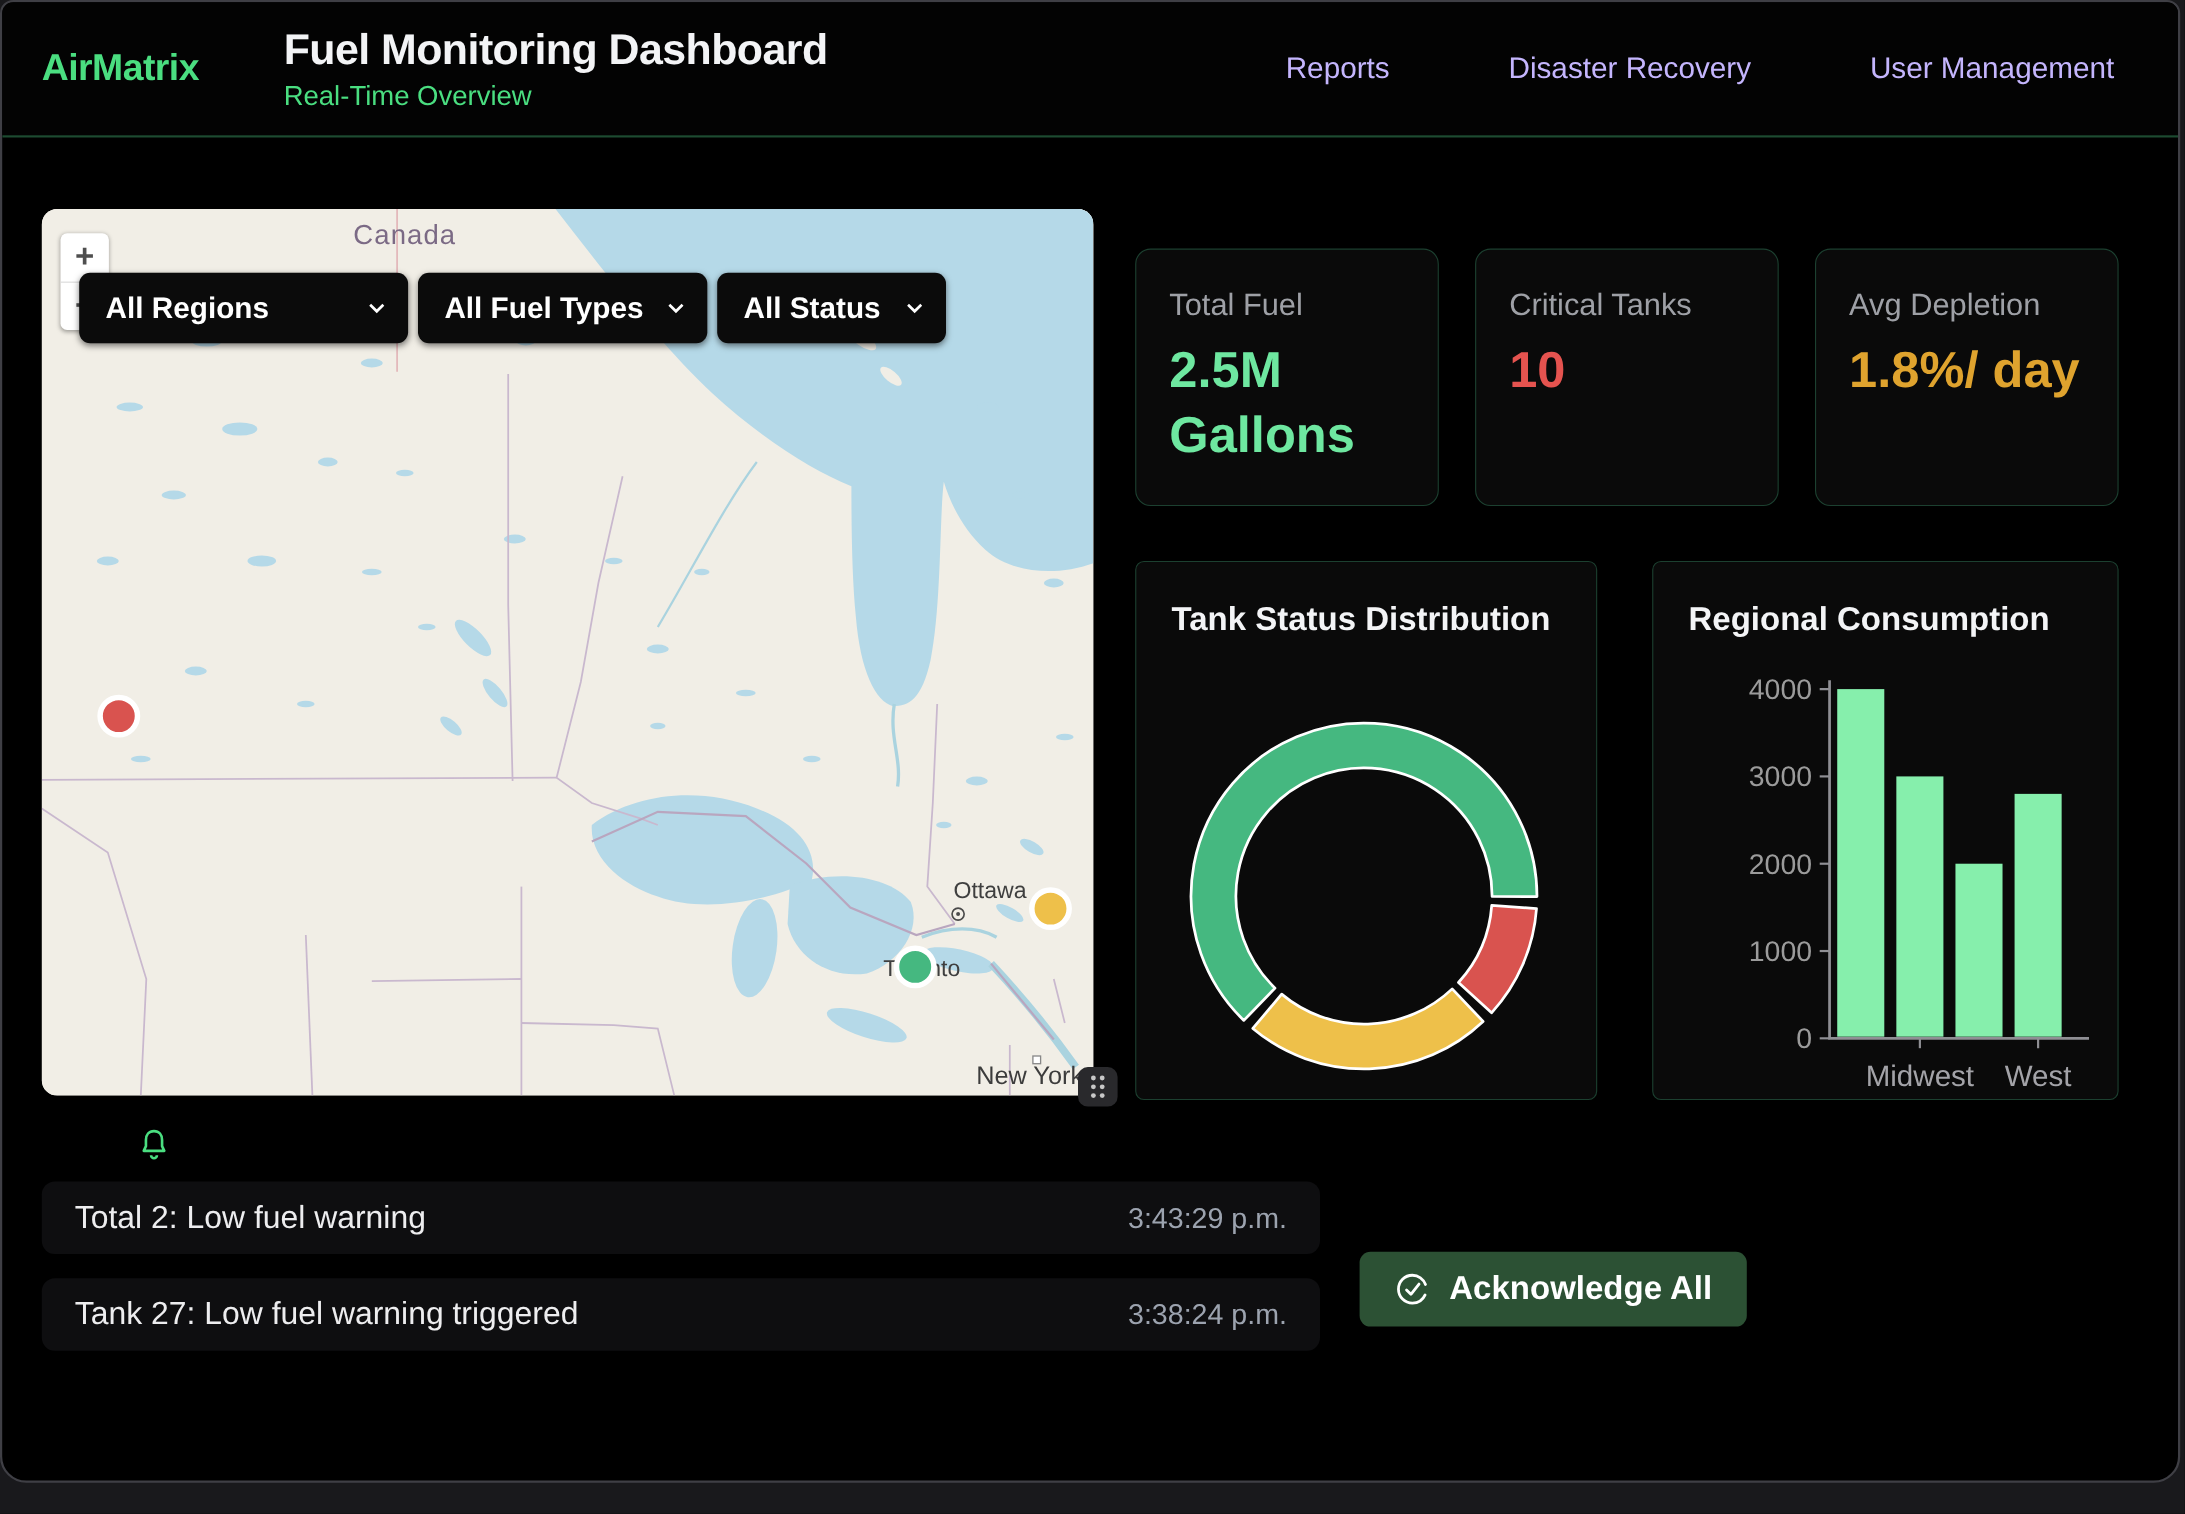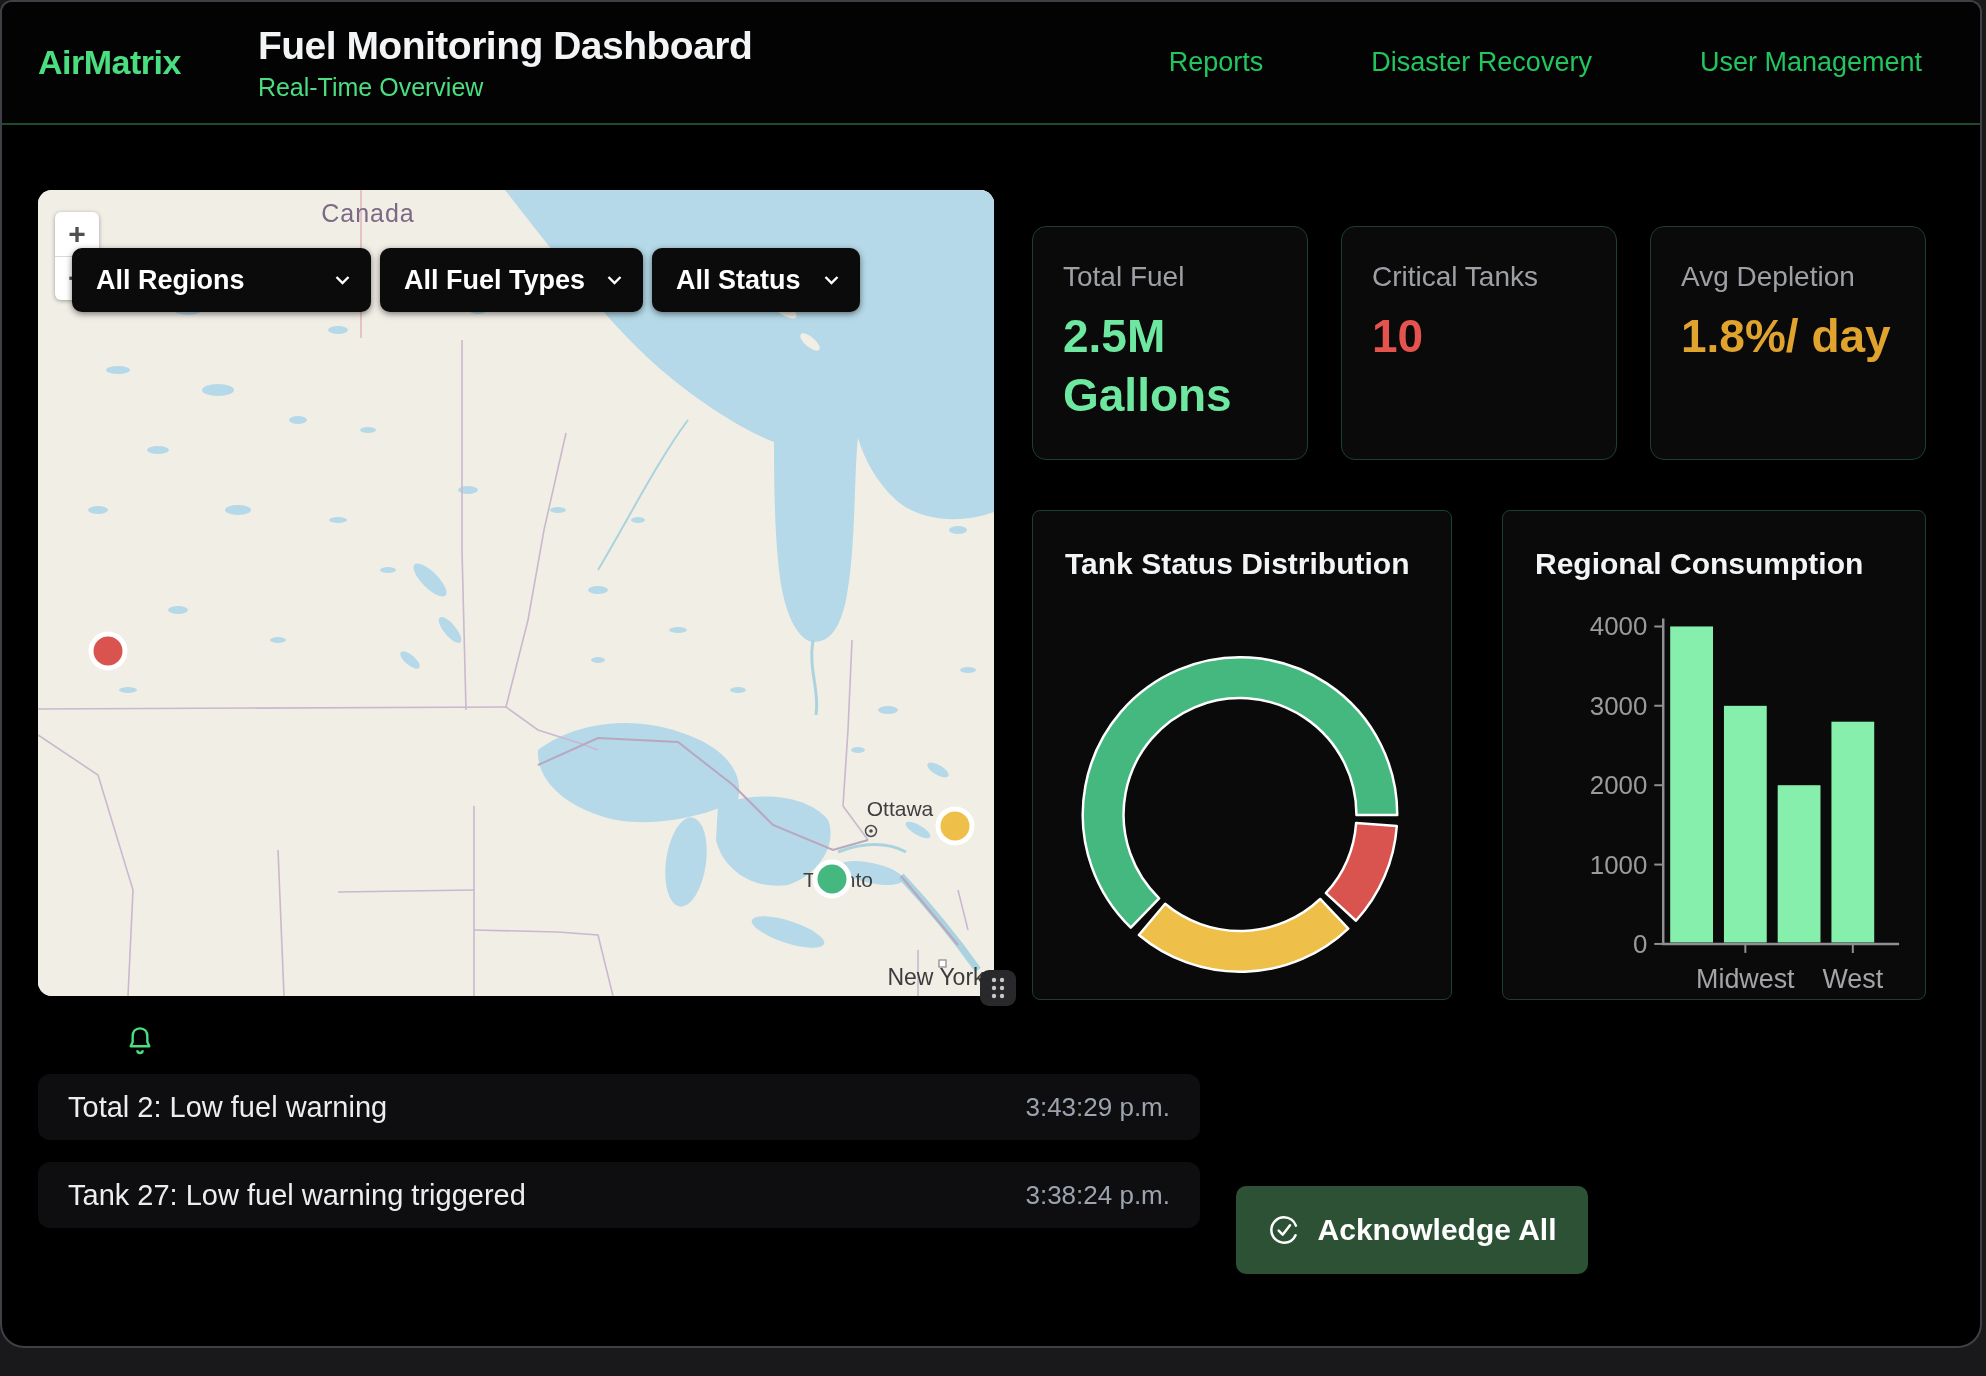--- a/index.html
+++ b/index.html
@@ -9,21 +9,21 @@
          border:2px solid #3f3f45; border-radius:12px 12px 24px 24px; overflow:hidden; }
 
   
   .header { position:absolute; top:0; left:0; right:0; height:123px; background:#030303;
             border-bottom:2px solid #1d4b31; display:flex; align-items:center; padding:0 58px 0 36px; }
   .logo { font-size:34px; font-weight:700; color:#4ade80; letter-spacing:-0.5px; }
   .title-block { margin-left:77px; }
   .page-title { font-size:39px; font-weight:700; color:#f3f4f6; letter-spacing:-0.5px; }
   .page-subtitle { font-size:25px; font-weight:500; color:#4ade80; margin-top:5px; }
   .nav { margin-left:auto; display:flex; gap:108px; align-items:center; }
-  .nav-item { font-size:27px; color:#22c55e; cursor:pointer; white-space:nowrap; }
+  .nav-item { font-size:27px; color:#c4b5fd; cursor:pointer; white-space:nowrap; }
 
   
   .map-panel { position:absolute; left:36px; top:188px; width:956px; height:806px;
                border-radius:14px; overflow:hidden; background:#f1eee6; }
   .map-panel svg.mapsvg { position:absolute; inset:0; }
   svg text { font-family:"Liberation Sans", sans-serif; }
   .zoom-ctrl { position:absolute; left:17px; top:22px; width:44px; height:88px; background:#fff;
                border-radius:6px; box-shadow:0 1px 4px rgba(0,0,0,.35); display:flex; flex-direction:column; z-index:2; }
   .zoom-btn { flex:1; display:flex; align-items:center; justify-content:center;
               font-size:30px; font-weight:700; color:#4f4f4f; cursor:pointer; }
@@ -57,22 +57,22 @@
   .alerts-title { font-size:30px; font-weight:700; color:#4ade80; }
   .alert-row { position:absolute; left:36px; width:1162px; height:66px; background:#0e0e10;
                border-radius:12px; display:flex; align-items:center; justify-content:space-between;
                padding:0 30px; cursor:pointer; }
   .alert-msg { font-size:29px; color:#ededef; }
   .alert-time { font-size:26px; color:#9ca3af; }
 
   
   .btn { position:absolute; display:flex; align-items:center; justify-content:center; gap:18px;
          cursor:pointer; }
-  .btn-ack { left:1234px; top:1136px; width:352px; height:88px; background:#2c5134;
-             border-radius:10px; color:#fff; font-size:30px; font-weight:600;margin-top:48px; }
+  .btn-ack { left:1234px; top:1136px; width:352px; height:68px; background:#2c5134;
+             border-radius:10px; color:#fff; font-size:30px; font-weight:600; }
   .btn-gen { left:1606px; top:1132px; width:350px; height:80px; background:#84f0a2;
              border-radius:12px; color:#101010; font-size:30px; font-weight:700; }
 </style>
 </head>
 <body>
 
 <div class="app">
 
   <div class="header">
     <div class="logo">AirMatrix</div>

